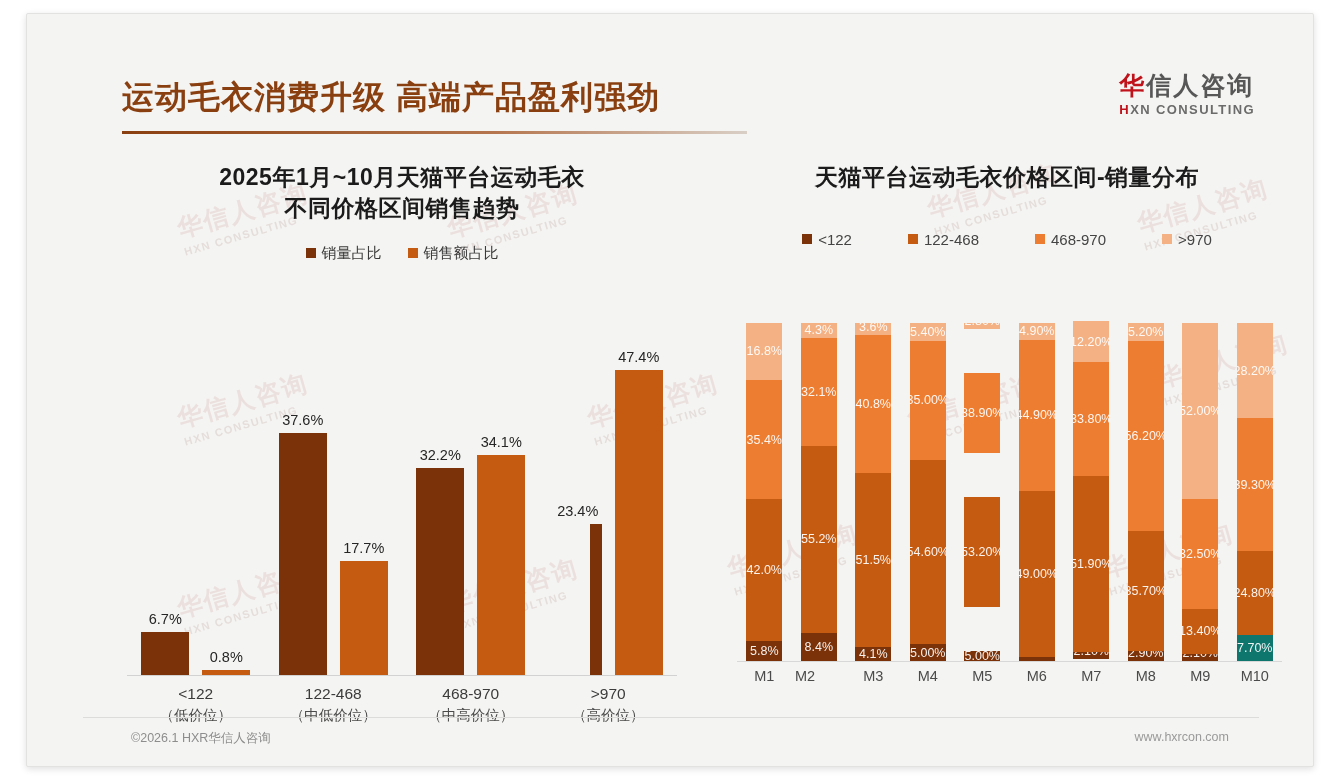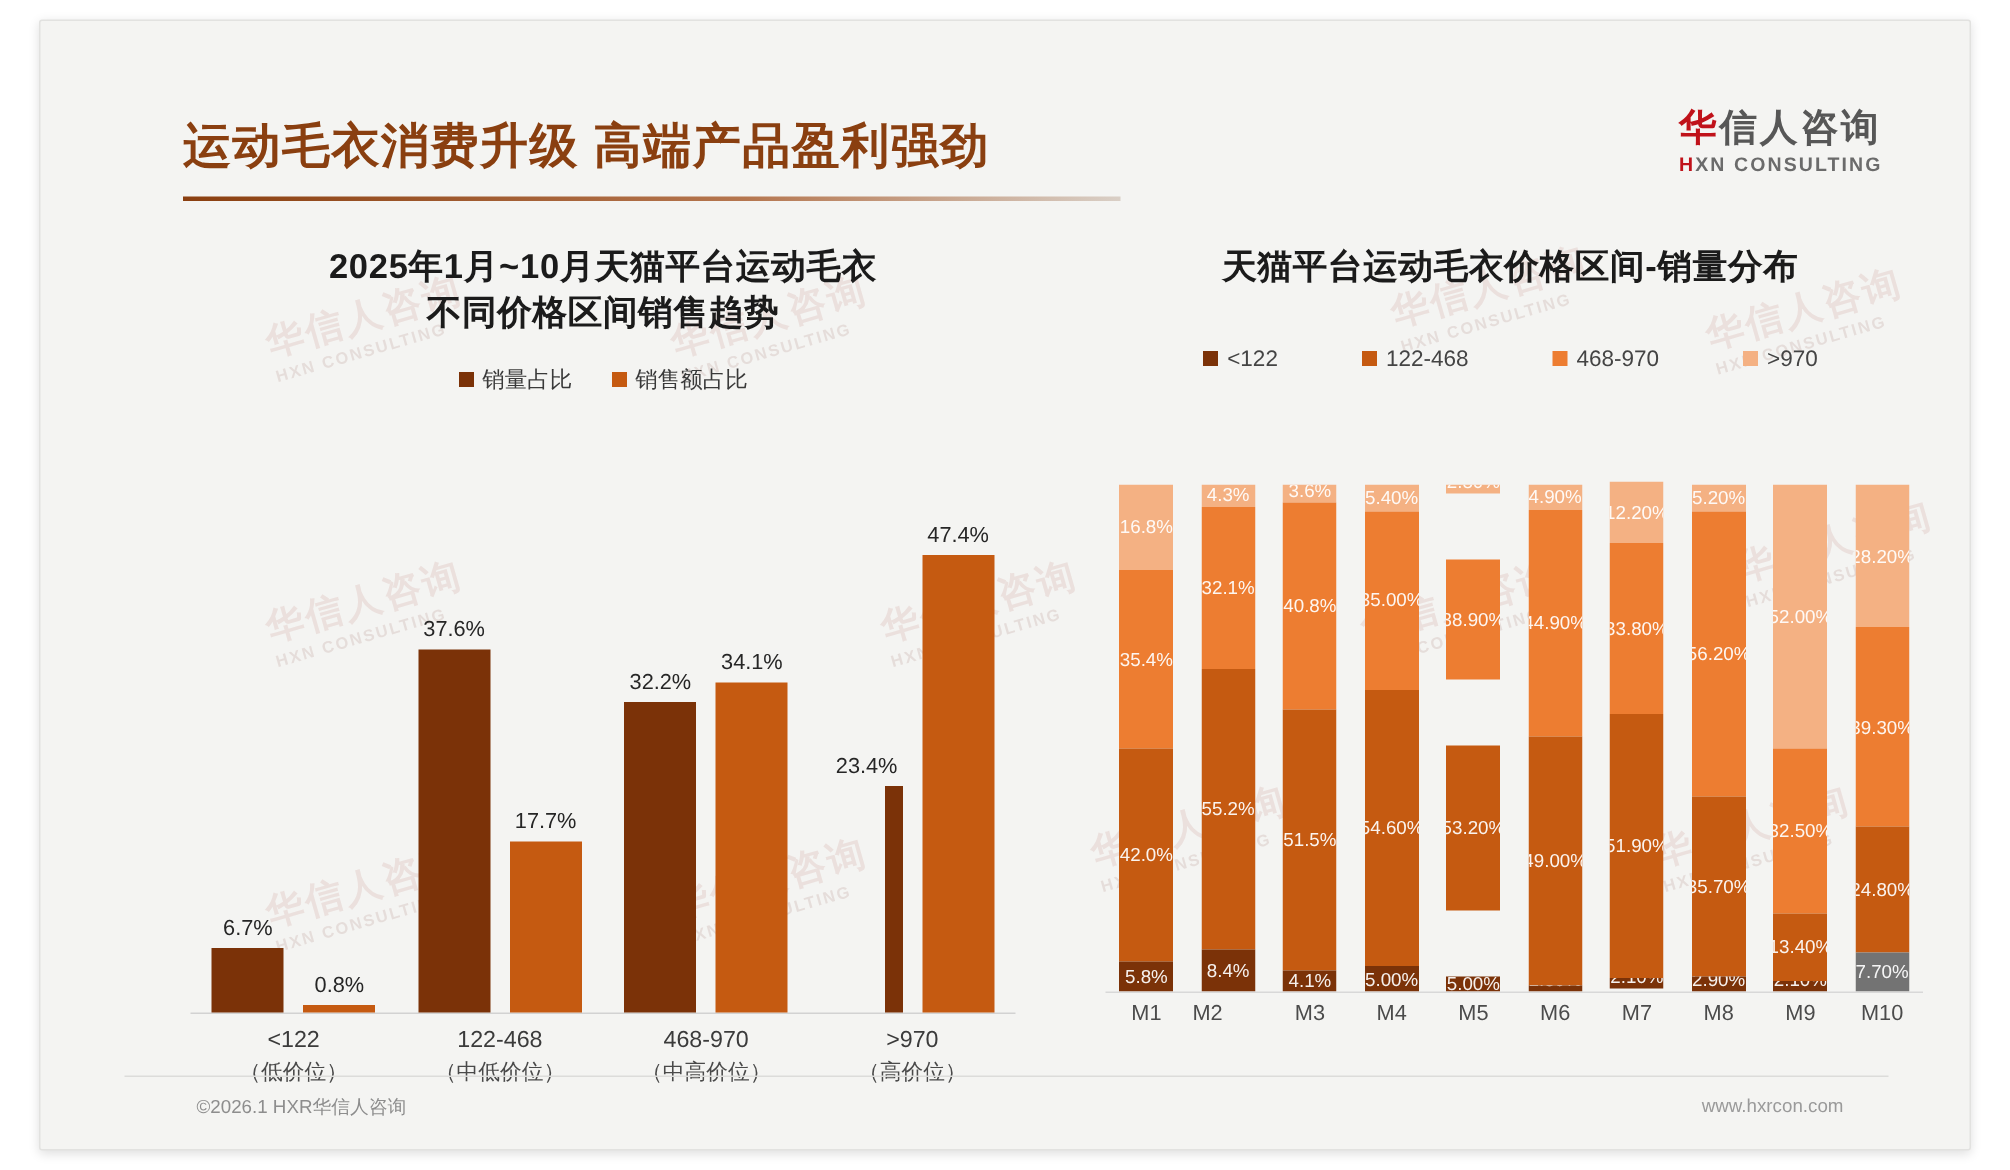--- a/index.html
+++ b/index.html
@@ -396,21 +396,21 @@
         <div class="sbar" style="left: 499.75px; height: 338px;">
           <div class="seg" style="height: 95.316px; background: rgb(244, 177, 131);">
             <span class="t">28.20%</span>
           </div>
           <div class="seg" style="height: 132.834px; background: rgb(237, 125, 49);">
             <span class="t">39.30%</span>
           </div>
           <div class="seg" style="height: 83.824px; background: rgb(197, 90, 17);">
             <span class="t">24.80%</span>
           </div>
-          <div class="seg" style="height: 26.026px; background: #737373; padding-left: 12px;">
+          <div class="seg" style="height: 26.026px; background: #0f766e; padding-left: 12px;">
             <span class="t">7.70%</span>
           </div>
         </div>
         <div class="mlab" style="left: 499.75px;">M10</div>
       </div>
   </div>
 
   <div id="foot-rule"></div>
   <div id="foot-left">©2026.1 HXR华信人咨询</div>
   <div id="foot-right">www.hxrcon.com</div>

